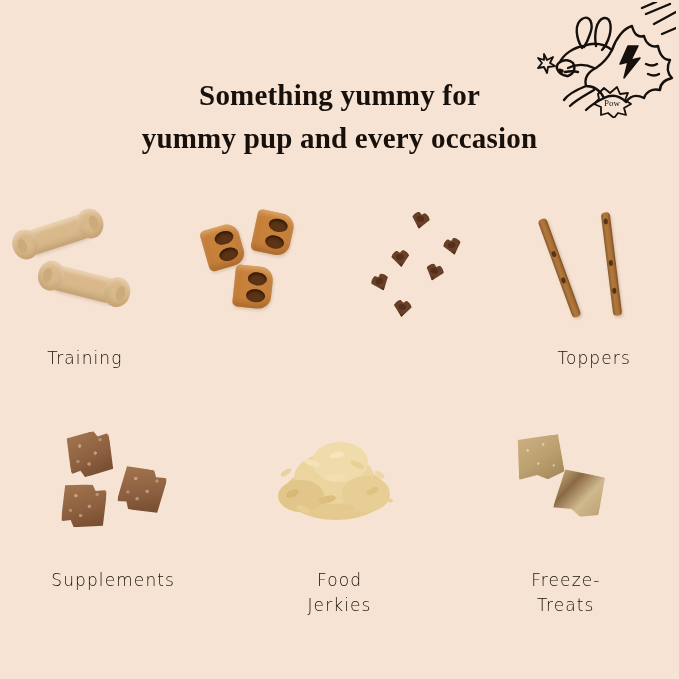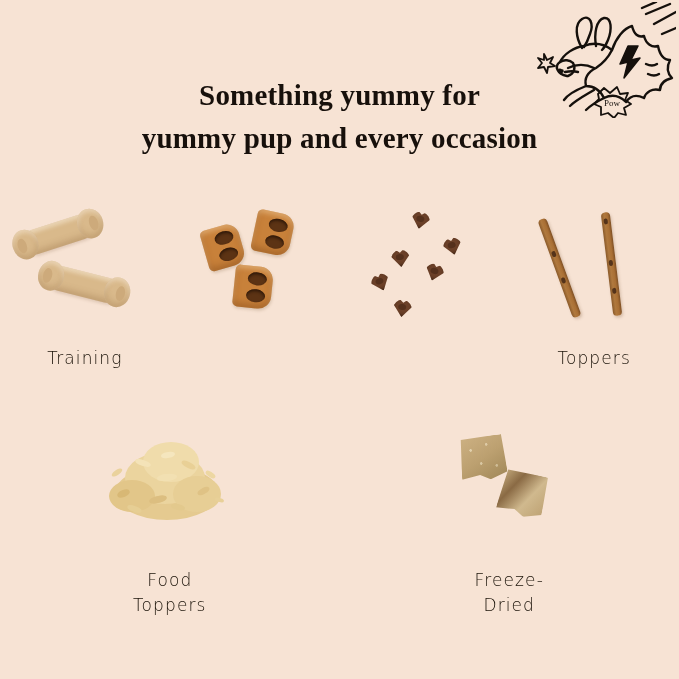--- a/index.html
+++ b/index.html
@@ -368,20 +368,28 @@
               <b style="top:76px;"></b>
           </div>
         </div>
         <div class="label">Toppers</div>
       </div>
     </div>
 
     <div class="row row-2">
 
 
+      <div class="cell">
+        <div class="art">
+          <div class="piece supp" style="left:30px; top:14px; transform:rotate(-10deg);"></div>
+          <div class="piece supp" style="left:82px; top:50px; transform:rotate(14deg);"></div>
+          <div class="piece supp" style="left:24px; top:66px; transform:rotate(4deg);"></div>
+        </div>
+        <div class="label">Supplements</div>
+      </div>
 
       <div class="cell">
         <div class="art">
           <div class="pile">
             <div class="blob" style="left:6px;  top:30px; width:104px; height:54px; background:#E5CA90;"></div>
             <div class="blob" style="left:16px; top:16px; width:80px;  height:52px; background:#EBD49E;"></div>
             <div class="blob" style="left:34px; top:6px;  width:56px;  height:40px; background:#F0DCAB;"></div>
             <div class="blob" style="left:0px;  top:44px; width:46px;  height:32px; background:#E2C689;"></div>
             <div class="blob" style="left:64px; top:40px; width:48px;  height:36px; background:#E7CE95;"></div>
             <div class="grain" style="left:8px;  top:54px; width:13px; height:7px;  background:#D8B875; transform:rotate(-22deg);"></div>
@@ -392,26 +400,26 @@
             <div class="grain" style="left:62px; top:68px; width:14px; height:6px;  background:#E3C98D; transform:rotate(12deg);"></div>
             <div class="grain" style="left:88px; top:52px; width:13px; height:6px;  background:#DFC285; transform:rotate(-28deg);"></div>
             <div class="grain" style="left:18px; top:70px; width:15px; height:6px;  background:#E6CE94; transform:rotate(20deg);"></div>
             <div class="grain" style="left:48px; top:38px; width:20px; height:7px;  background:#F2E0B2; transform:rotate(-6deg);"></div>
             <div class="grain" style="left:96px; top:36px; width:11px; height:5px;  background:#EDD7A2; transform:rotate(34deg);"></div>
             <div class="grain" style="left:2px;  top:34px; width:12px; height:5px;  background:#EAD29C; transform:rotate(-34deg);"></div>
             <div class="grain" style="left:106px;top:62px; width:9px;  height:4px;  background:#E8D098; transform:rotate(16deg);"></div>
           </div>
         </div>
         <div class="label">Food
-Toppers</div>
+Jerkies</div>
       </div>
 
       <div class="cell">
         <div class="art">
           <div class="piece fd speck" style="left:26px; top:18px; transform:rotate(-6deg);"></div>
           <div class="piece fd dark" style="left:66px; top:54px; transform:rotate(14deg);"></div>
         </div>
         <div class="label">Freeze-
-Dried</div>
+Treats</div>
       </div>
     </div>
   </div>
 </div>
 
 </body></html>

